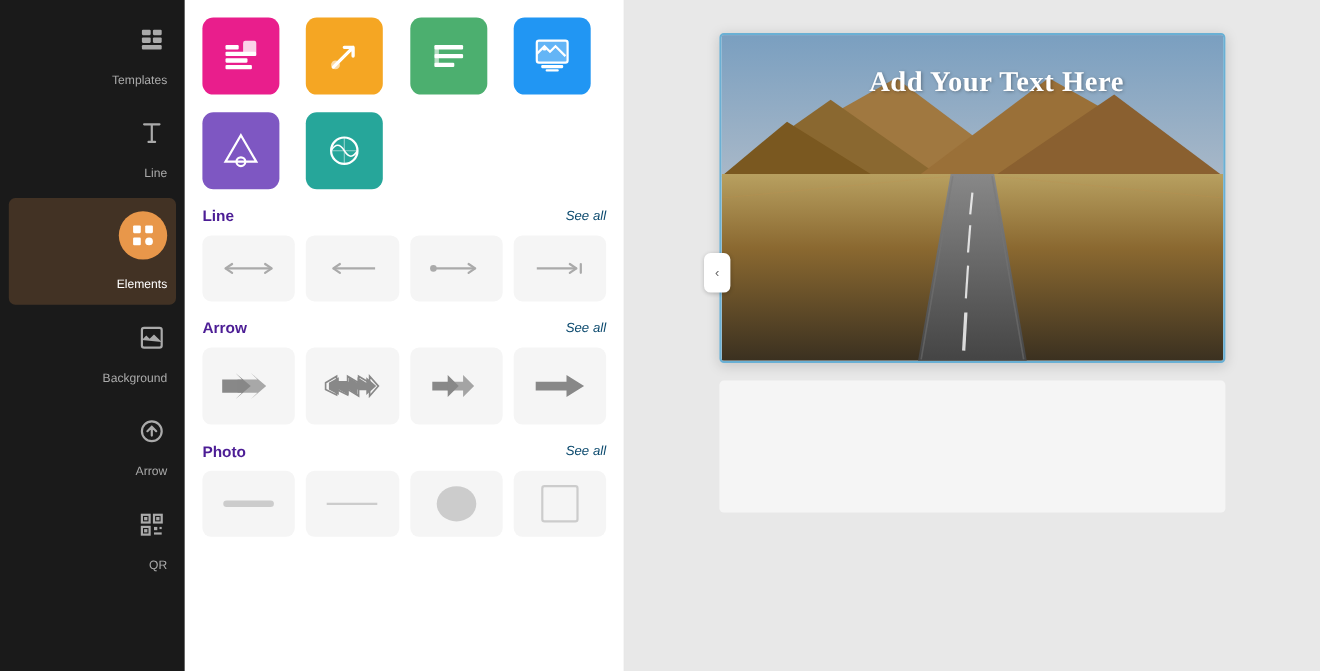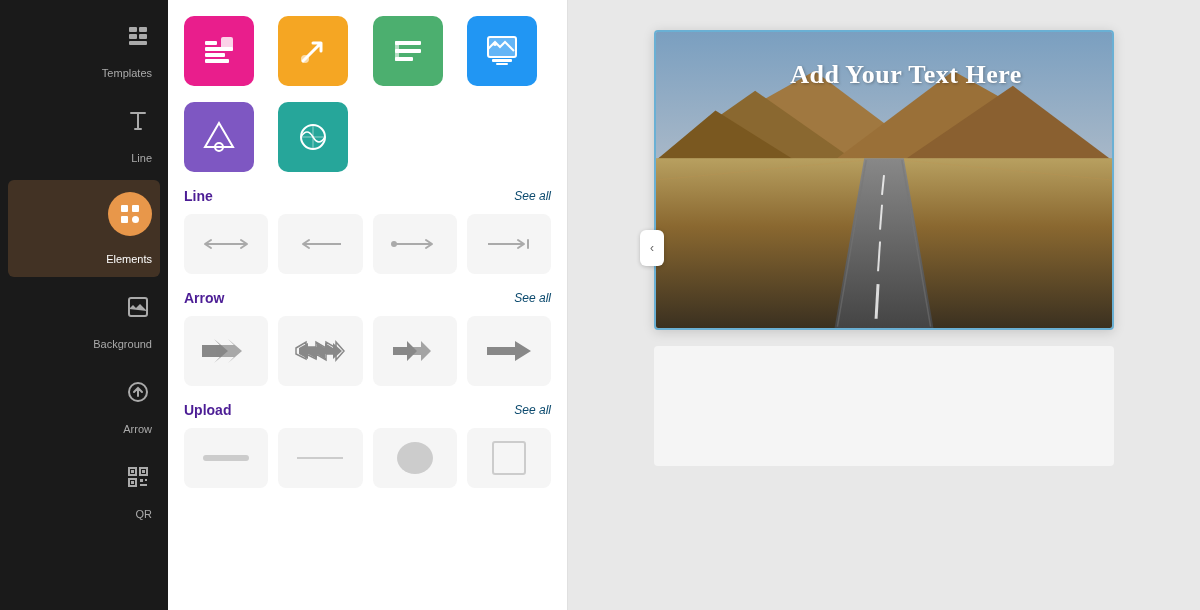--- a/index.html
+++ b/index.html
@@ -483,21 +483,21 @@
       </svg>
     </div>
     <div class="arrow-tile">
       <svg width="52" height="32" viewBox="0 0 52 32">
         <path d="M4 12 L32 12 L32 6 L48 16 L32 26 L32 20 L4 20 Z" fill="#888"></path>
       </svg>
     </div>
   </div>
 
   <div class="section-header">
-    <span class="section-title">Upload</span>
+    <span class="section-title">Photo</span>
     <a class="see-all">See all</a>
   </div>
   <div class="shape-grid">
     <div class="shape-tile">
       <svg width="50" height="20" viewBox="0 0 50 20">
         <rect x="2" y="7" width="46" height="6" rx="3" fill="#ccc"></rect>
       </svg>
     </div>
     <div class="shape-tile">
       <svg width="50" height="20" viewBox="0 0 50 20">

